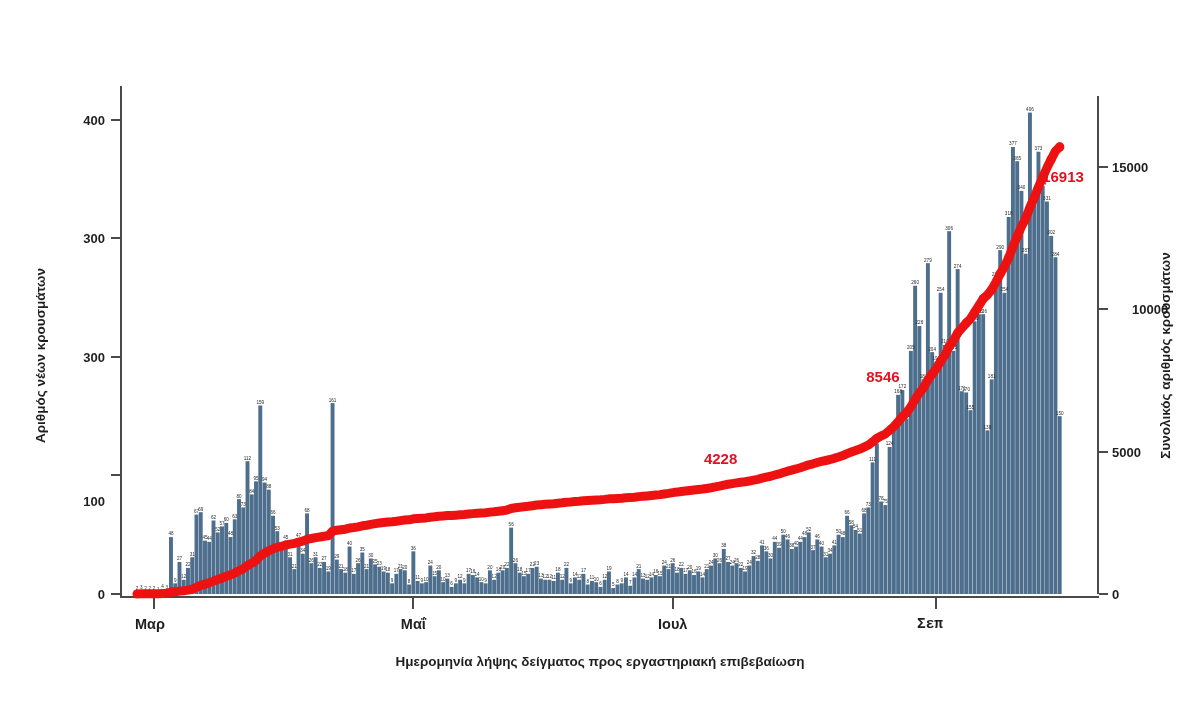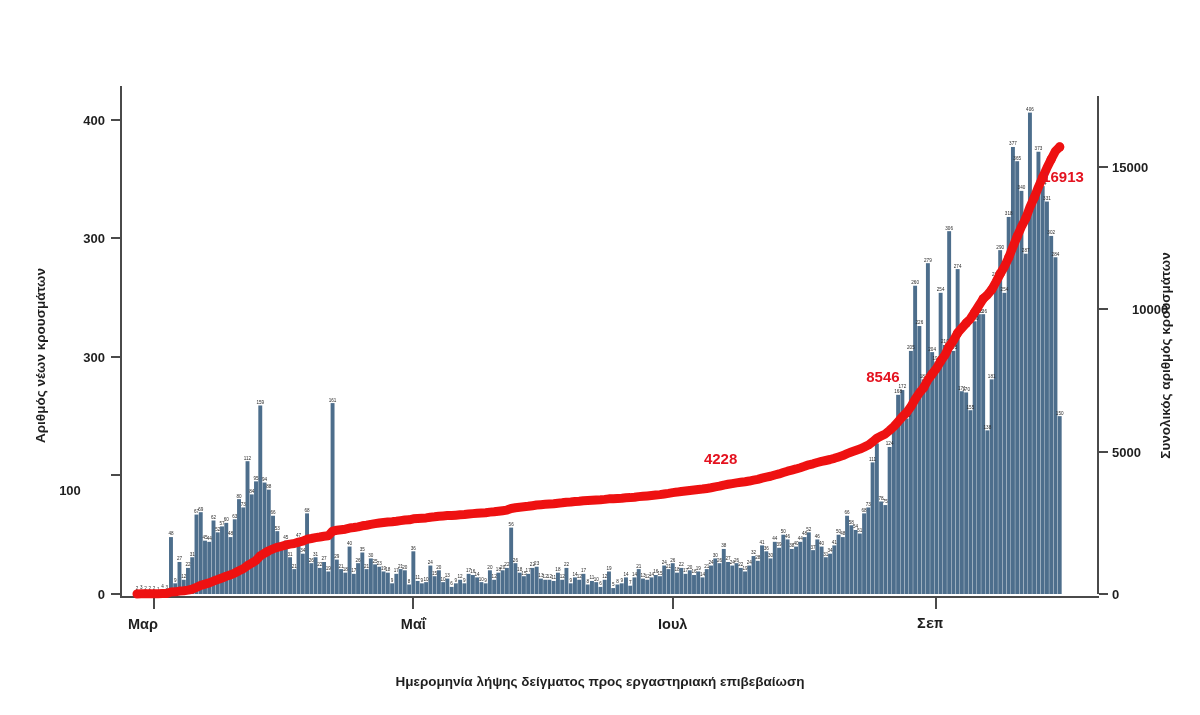--- a/index.html
+++ b/index.html
@@ -82,21 +82,21 @@
     text-align:center;
     font-size:13.5px;
     font-weight:bold;
     color:#1f1f1f;
     transform:rotate(-90deg);
     transform-origin:center center;
     white-space:nowrap;
   }
   #x-axis-title{
     position:absolute;
-    left:0;top:674px;width:1200px;
+    left:0;top:654px;width:1200px;
     text-align:center;
     font-size:13.5px;
     font-weight:bold;
     color:#1f1f1f;
     white-space:nowrap;
   }
 
   
   #canvas{position:absolute;left:0;top:0;width:1200px;height:715px;}
   .barlabel{
@@ -123,41 +123,41 @@
   <div class="spine" id="x-spine"></div>
 
   <div id="y-left-title">Αριθμός νέων κρουσμάτων</div>
   <div id="y-right-title">Συνολικός αριθμός κρουσμάτων</div>
   <div id="x-axis-title">Ημερομηνία λήψης δείγματος προς εργαστηριακή επιβεβαίωση</div>
 
   <div id="ticks-left">
       <div class="tick tick-left" style="top: 593px;"></div>
       <div class="ytick-label" style="top: 594px;">0</div>
       <div class="tick tick-left" style="top: 474.429px;"></div>
-      <div class="ytick-label" style="top: 490px; text-align: center;">100</div>
+      <div class="ytick-label" style="top: 501px;">100</div>
       <div class="tick tick-left" style="top: 355.857px;"></div>
       <div class="ytick-label" style="top: 356.857px;">300</div>
       <div class="tick tick-left" style="top: 237.286px;"></div>
       <div class="ytick-label" style="top: 238.286px;">300</div>
       <div class="tick tick-left" style="top: 118.714px;"></div>
       <div class="ytick-label" style="top: 119.714px;">400</div>
     </div>
   <div id="ticks-right">
       <div class="tick tick-right" style="top: 593px;"></div>
       <div class="ytick-label ytick-label-right" style="top: 594px;">0</div>
       <div class="tick tick-right" style="top: 450.714px;"></div>
       <div class="ytick-label ytick-label-right" style="top: 451.714px;">5000</div>
       <div class="tick tick-right" style="top: 308.429px;"></div>
       <div class="ytick-label ytick-label-right" style="top: 309.429px; margin-left: 20px;">10000</div>
       <div class="tick tick-right" style="top: 166.143px;"></div>
       <div class="ytick-label ytick-label-right" style="top: 167.143px;">15000</div>
     </div>
   <div id="ticks-x">
       <div class="tick-x" style="left: 152.965px;"></div>
-      <div class="xtick-label" style="left: 143px;">Μαρ</div>
+      <div class="xtick-label" style="left: 150px;">Μαρ</div>
       <div class="tick-x" style="left: 412.355px;"></div>
       <div class="xtick-label" style="left: 413.355px;">Μαΐ</div>
       <div class="tick-x" style="left: 671.745px;"></div>
       <div class="xtick-label" style="left: 672.745px;">Ιουλ</div>
       <div class="tick-x" style="left: 935.387px;"></div>
       <div class="xtick-label" style="left: 930px; font-family: Liberation Mono, monospace;">Σεπ</div>
     </div>
 
   <svg id="canvas" viewBox="0 0 1200 715">
     <g id="bars-group">

